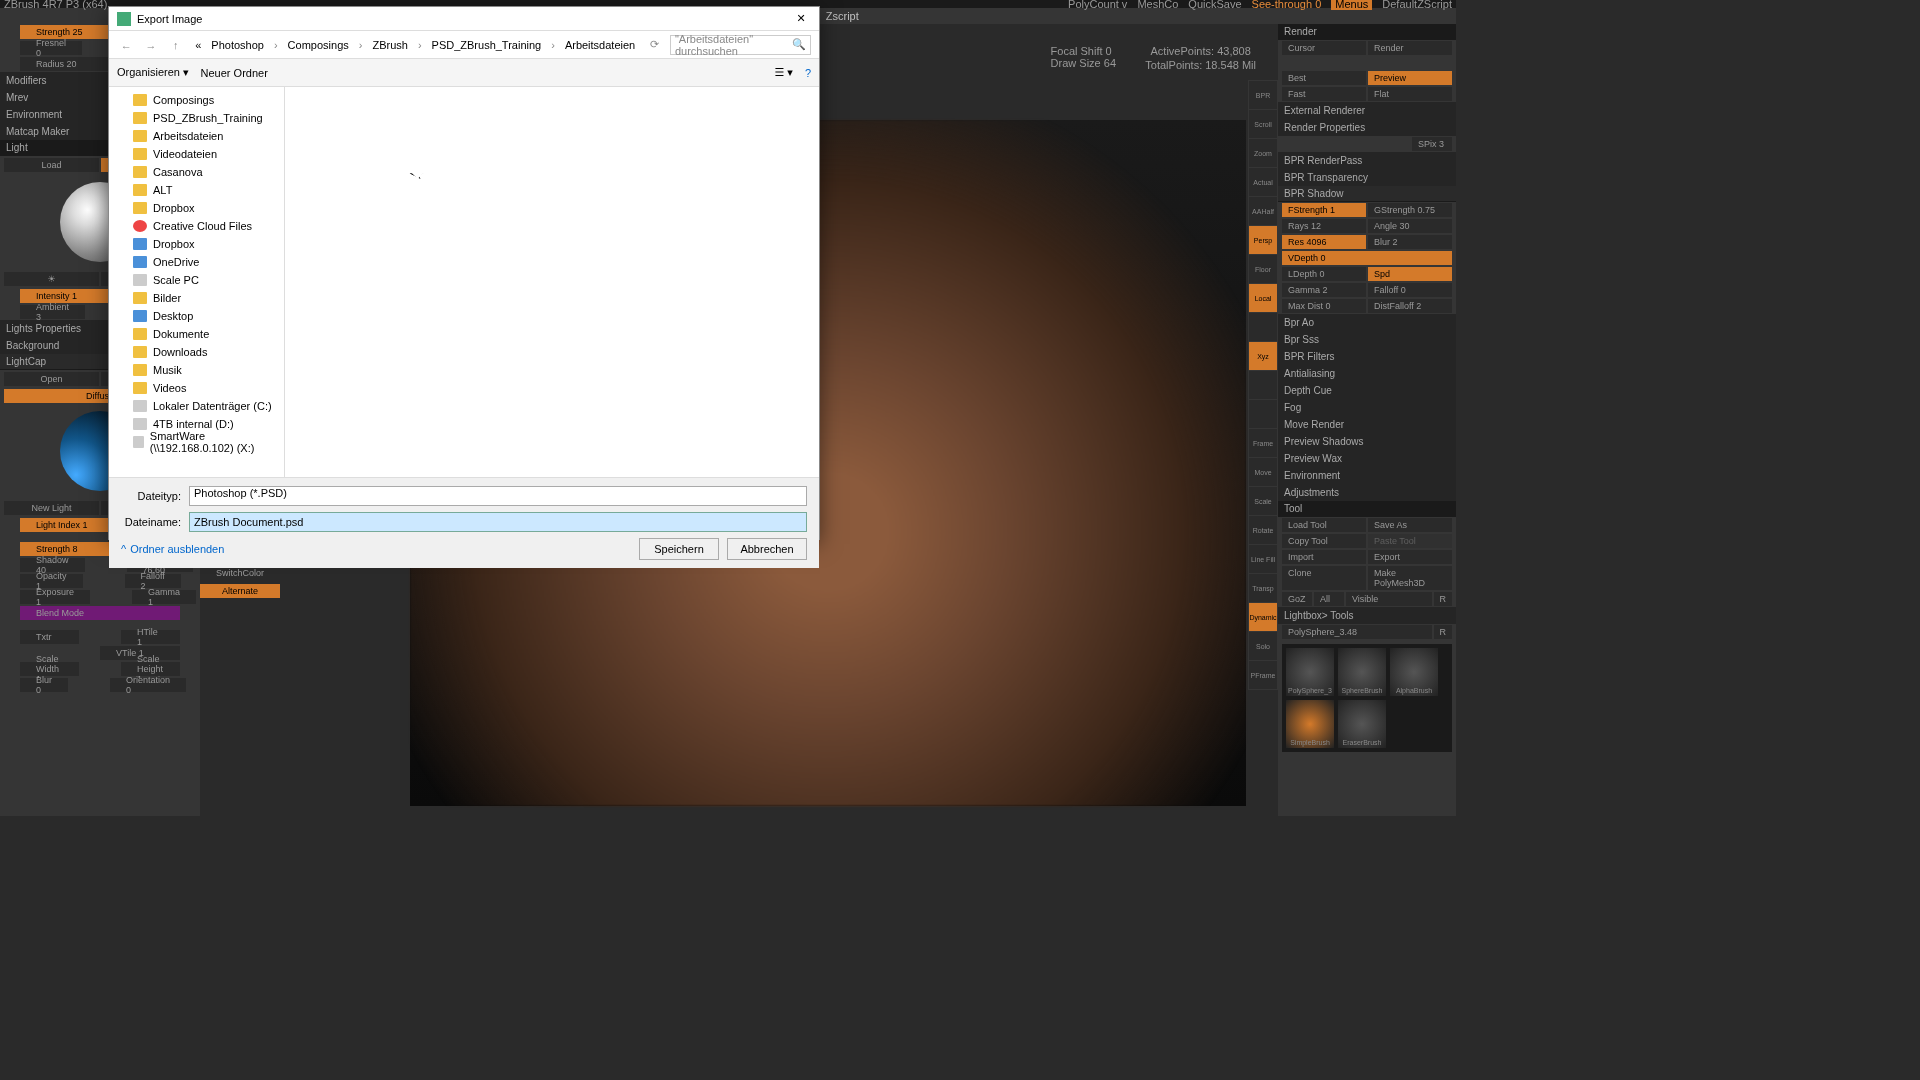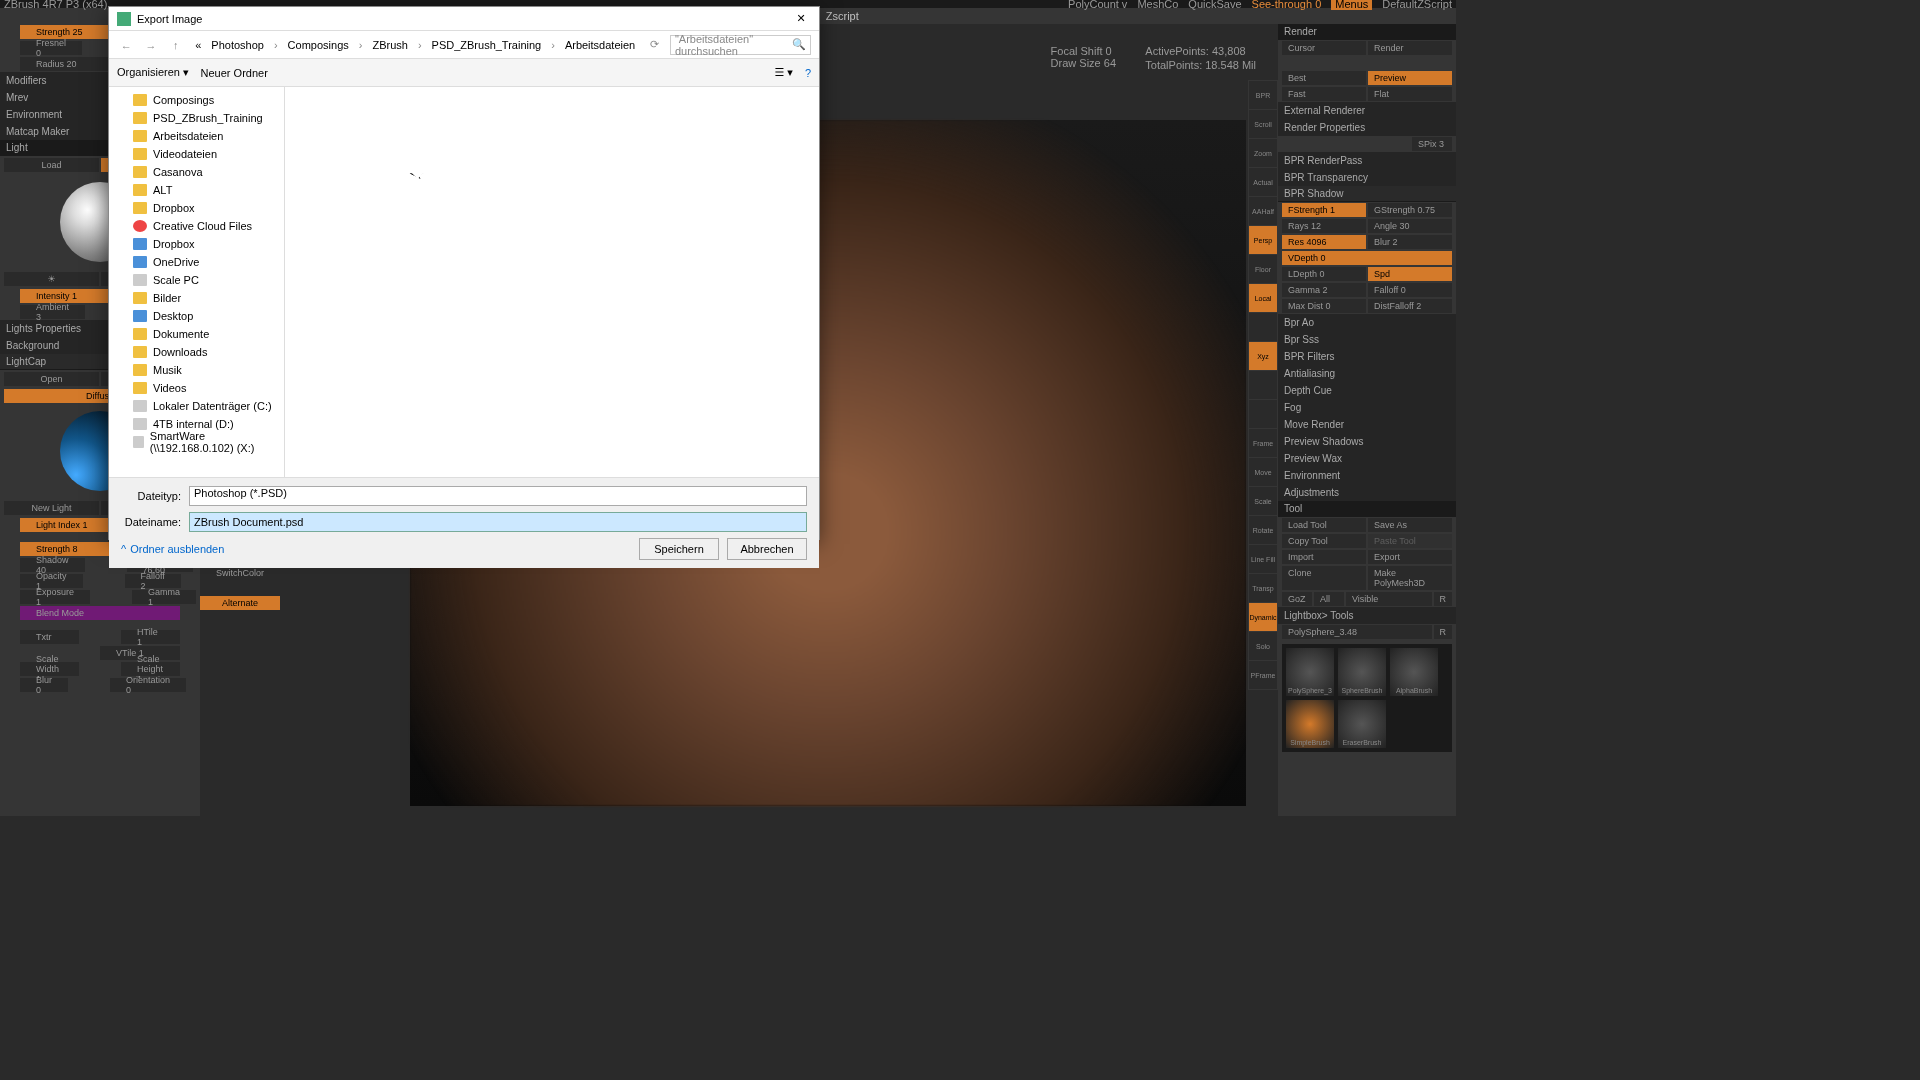--- a/index.html
+++ b/index.html
@@ -79,21 +79,21 @@
 .render-row .render-btn { flex: 1; margin: 0; }
 .render-btn.orange { background: #d47a2a; color: #000; }
 
 .tool-thumbs { display: flex; flex-wrap: wrap; gap: 4px; padding: 4px; background: #1a1a1a; margin: 4px; }
 .tool-thumb { width: 48px; height: 48px; background: radial-gradient(circle, #555, #222); display: flex; align-items: flex-end; justify-content: center; font-size: 7px; color: #888; padding-bottom: 2px; }
 
 .cursor-ptr { position: absolute; left: 412px; top: 168px; width: 12px; height: 16px; }
 .cursor-ptr::before { content: ""; position: absolute; border-left: 2px solid #000; border-bottom: 2px solid #000; width: 8px; height: 10px; transform: rotate(-45deg); background: #fff; clip-path: polygon(0 0, 40% 100%, 55% 70%, 100% 85%, 0 0); }
 
 .top-info { position: absolute; right: 200px; top: 45px; font-size: 9px; color: #999; }
-.top-info div { text-align: left; margin-bottom: 2px; }
+.top-info div { text-align: center; margin-bottom: 2px; }
 .top-info2 { position: absolute; right: 340px; top: 45px; font-size: 9px; color: #999; }
 
 .zapp { position: absolute; left: 316px; top: 550px; font-size: 10px; color: #aaa; }
 </style>
 </head>
 <body>
 
 <div class="top-bar">
   <span>ZBrush 4R7 P3 (x64)</span>
   <span style="margin-left:auto">PolyCount v</span>
@@ -179,21 +179,21 @@
     <div class="slider">Orientation 0</div>
   </div>
 </div>
 
 <div class="color-area">
   <div class="swatch-row">
     <div class="swatch" style="background:#000"></div>
     <div class="swatch" style="background:#fff"></div>
   </div>
   <div class="btn-sm" style="margin-top:2px">SwitchColor</div>
-  <div class="btn-sm orange" style="margin-top:16px">Alternate</div>
+  <div class="btn-sm orange" style="margin-top:4px">Alternate</div>
 </div>
 
 <div class="zapp">ZAppLink Properties</div>
 
 <div class="top-info2">
   <div>Focal Shift 0</div>
   <div>Draw Size 64</div>
 </div>
 <div class="top-info">
   <div>ActivePoints: 43,808</div>

